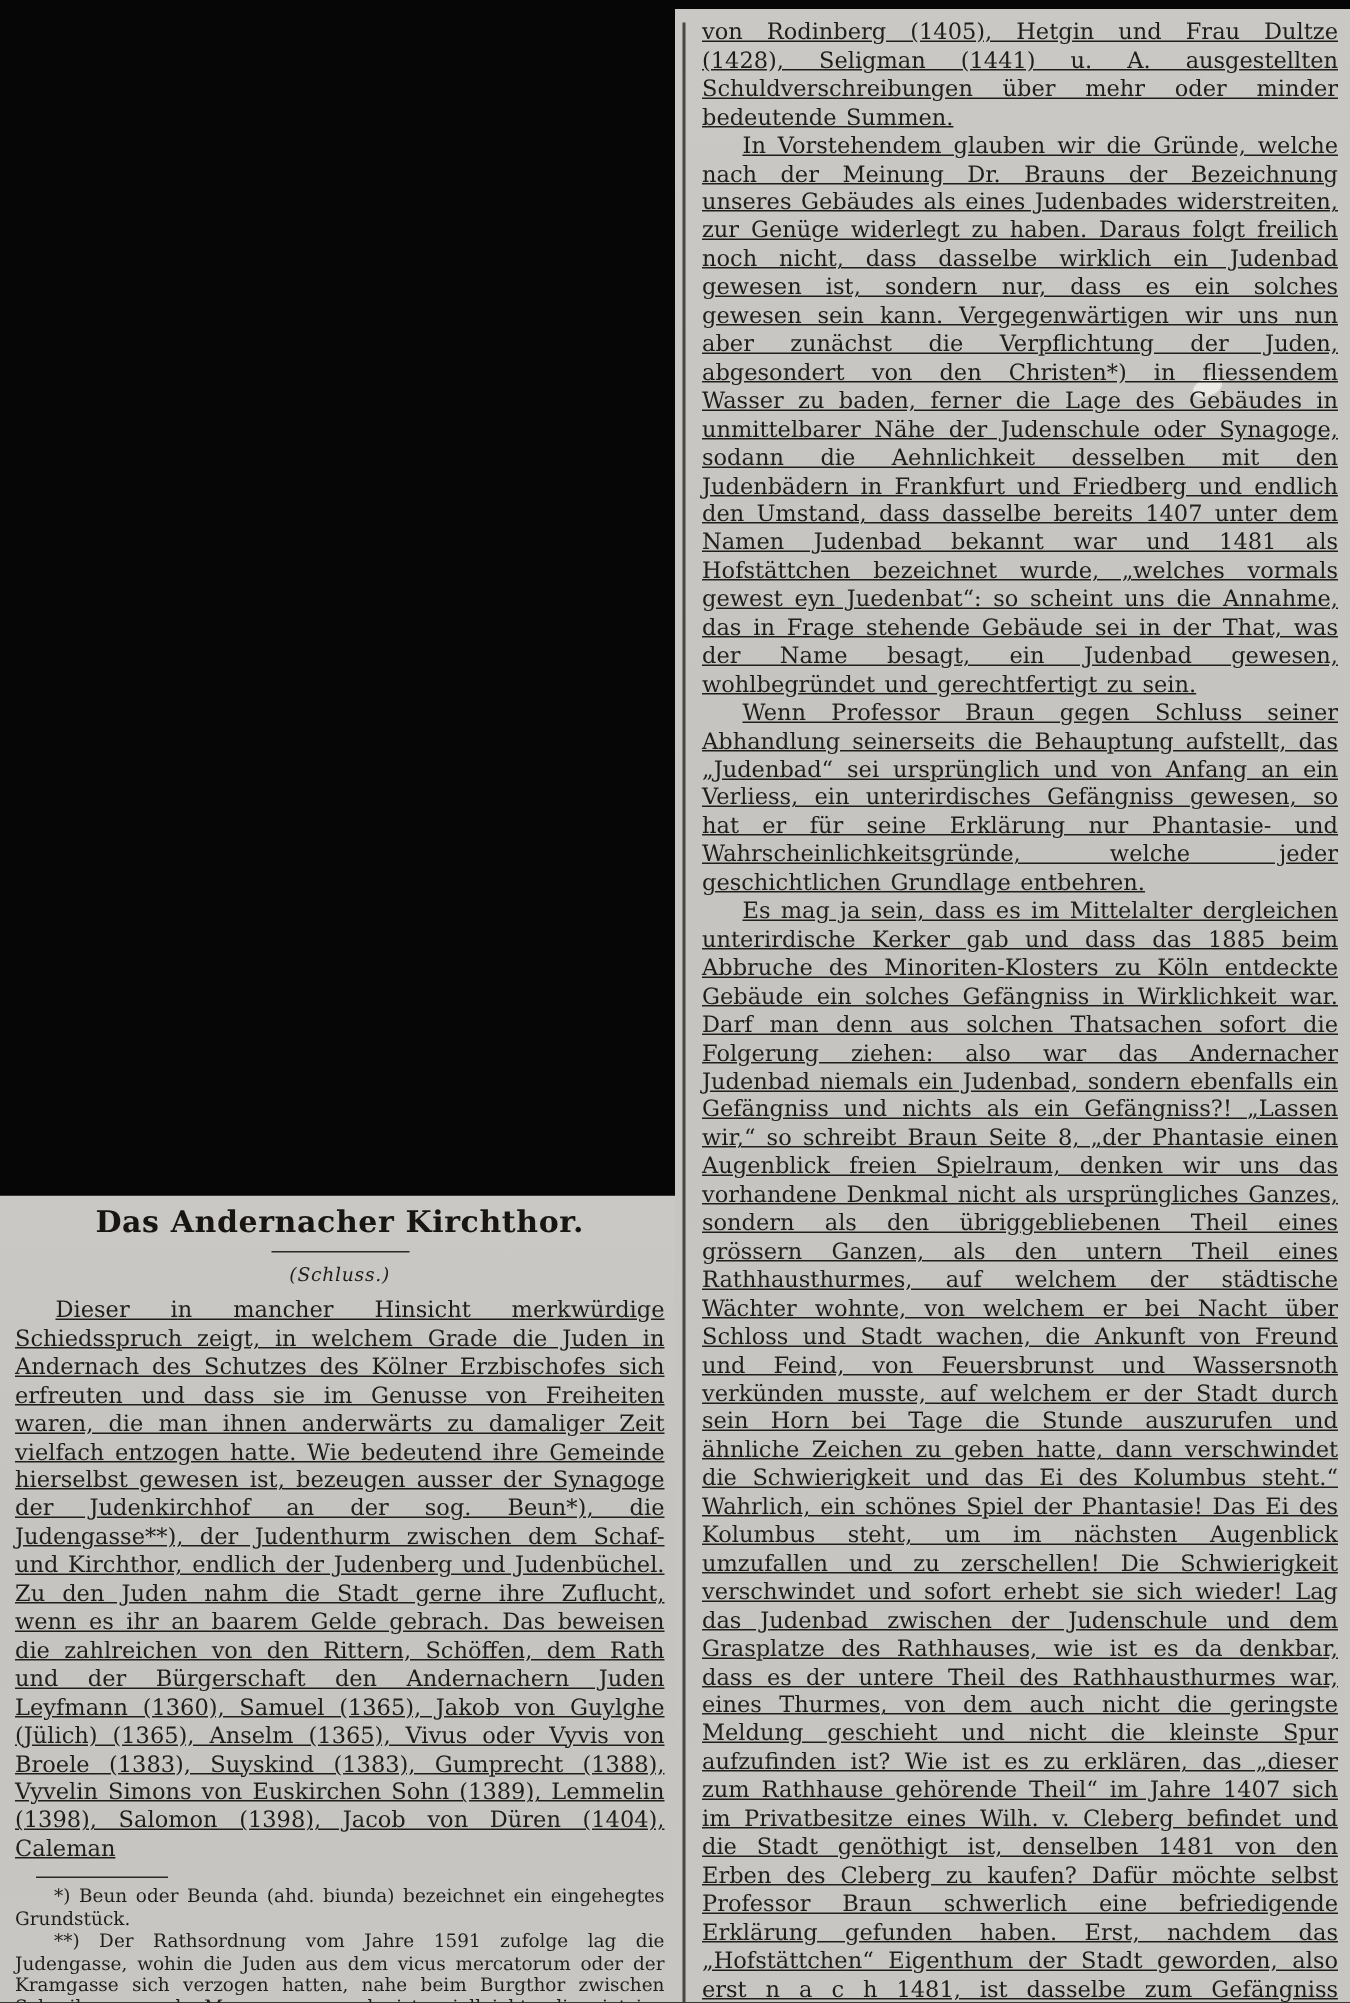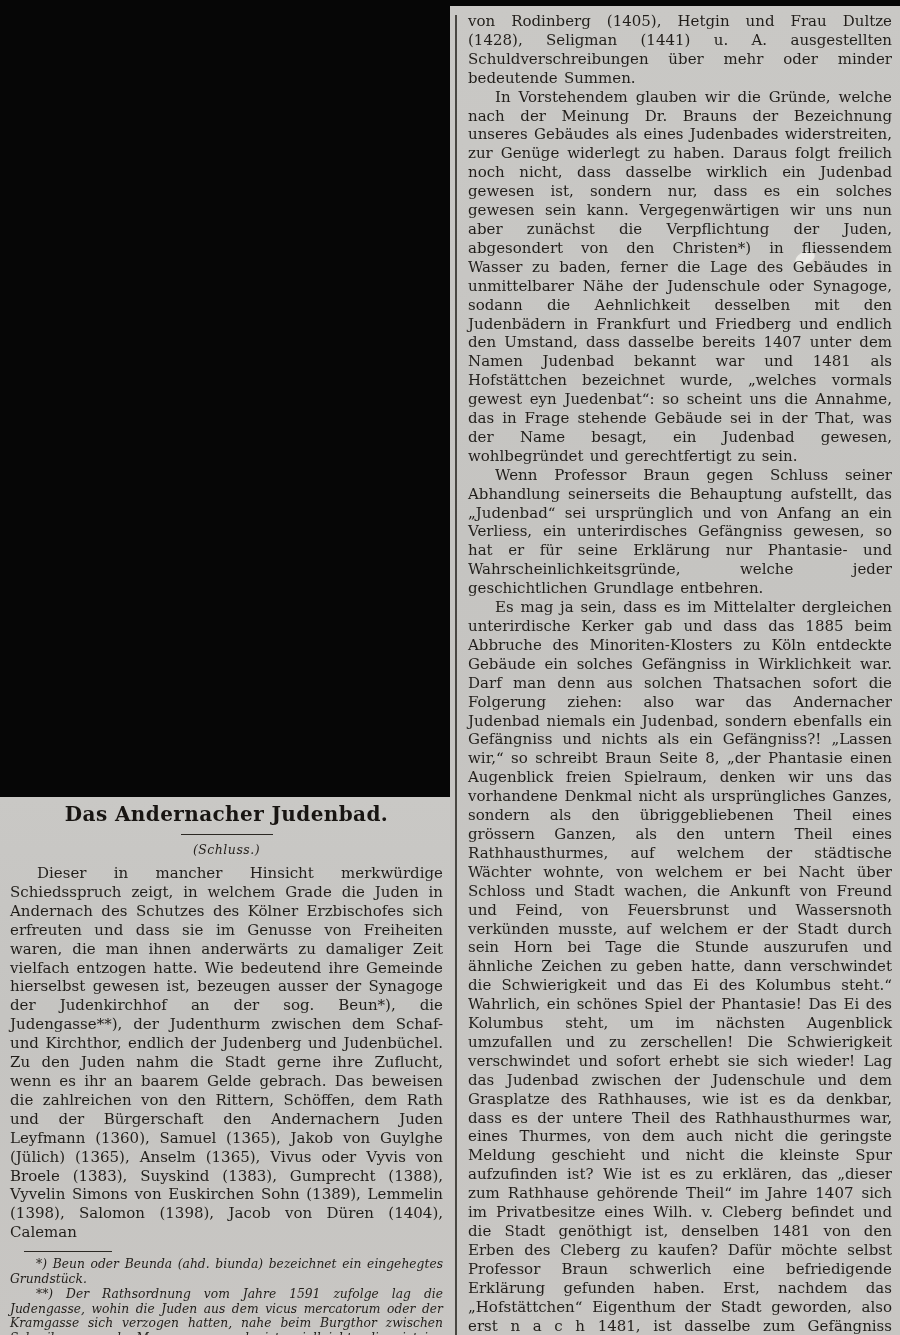--- a/index.html
+++ b/index.html
@@ -33,20 +33,21 @@
     color:#211e1a;
     text-align:justify;
   }
   .left-col{left:10px;top:802px;width:433px;}
   .right-col{left:468px;top:12px;width:424px;}
   .body-text p{
     margin:0;
     font-size:15px;
     line-height:18.9px;
     word-spacing:1.5px;
+    text-decoration:underline;
   }
   .body-text p.indent{text-indent:27px;}
   .article-title{
     margin:0;
     font-size:20px;
     font-weight:bold;
     text-align:center;
     letter-spacing:.4px;
     color:#181512;
   }
@@ -66,21 +67,20 @@
     width:88px;height:0;
     border-top:1.4px solid #2b2823;
     margin:9px 0 5px 14px;
   }
   .footnotes p{
     margin:0;
     font-size:12.3px;
     line-height:14.8px;
     text-indent:26px;
     word-spacing:1px;
-    font-style:italic;
   }
   .damage-mark{
     position:absolute;left:795px;top:252px;width:20px;height:12px;
     background:#ebeae6;border-radius:60% 40% 55% 45%;
     transform:rotate(-18deg);
     box-shadow:0 0 2px #d6d5d1;
   }
 </style>
 </head>
 <body>
@@ -88,21 +88,21 @@
 <div class="page">
 
   <div class="paper paper-right"></div>
   <div class="paper paper-left"></div>
   <div class="black-region"></div>
   <div class="top-strip"></div>
   <div class="divider"></div>
   <div class="damage-mark"></div>
 
   <div class="col left-col">
-    <h1 class="article-title">Das Andernacher Judenbad.</h1>
+    <h1 class="article-title">Das Andernacher Kirchthor.</h1>
     <div class="title-rule"></div>
     <p class="subtitle">(Schluss.)</p>
 
     <div class="body-text">
       <p class="indent">Dieser in mancher Hinsicht merkwürdige Schiedsspruch zeigt, in welchem Grade die Juden in Andernach des Schutzes des Kölner Erzbischofes sich erfreuten und dass sie im Genusse von Freiheiten waren, die man ihnen anderwärts zu damaliger Zeit vielfach entzogen hatte. Wie bedeutend ihre Gemeinde hierselbst gewesen ist, bezeugen ausser der Synagoge der Judenkirchhof an der sog. Beun*), die Judengasse**), der Judenthurm zwischen dem Schaf- und Kirchthor, endlich der Judenberg und Judenbüchel. Zu den Juden nahm die Stadt gerne ihre Zuflucht, wenn es ihr an baarem Gelde gebrach. Das beweisen die zahlreichen von den Rittern, Schöffen, dem Rath und der Bürgerschaft den Andernachern Juden Leyfmann (1360), Samuel (1365), Jakob von Guylghe (Jülich) (1365), Anselm (1365), Vivus oder Vyvis von Broele (1383), Suyskind (1383), Gumprecht (1388), Vyvelin Simons von Euskirchen Sohn (1389), Lemmelin (1398), Salomon (1398), Jacob von Düren (1404), Caleman</p>
     </div>
 
     <div class="footnote-sep"></div>
     <div class="footnotes">
       <p>*) Beun oder Beunda (ahd. biunda) bezeichnet ein eingehegtes Grundstück.</p>

